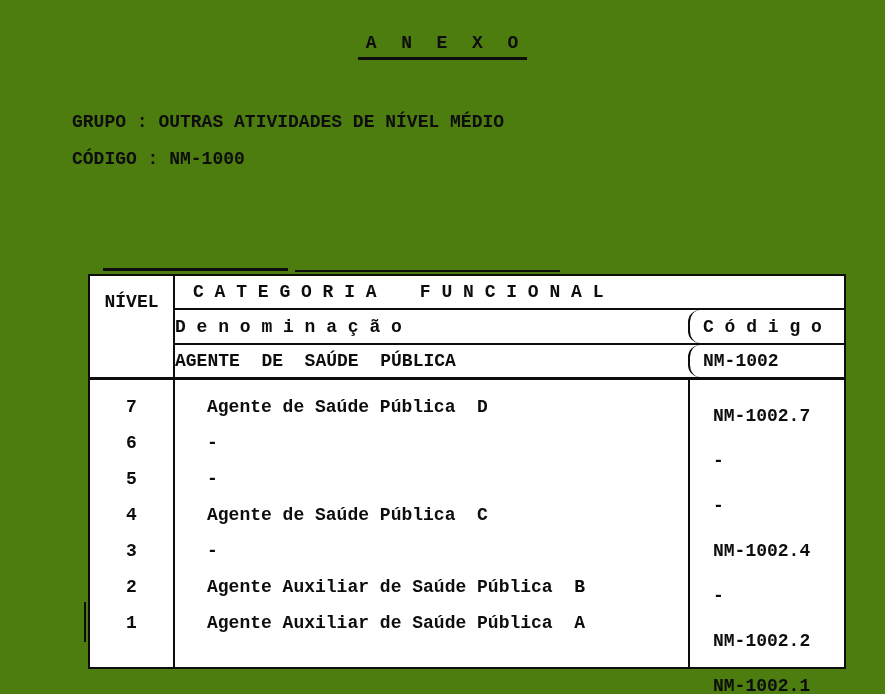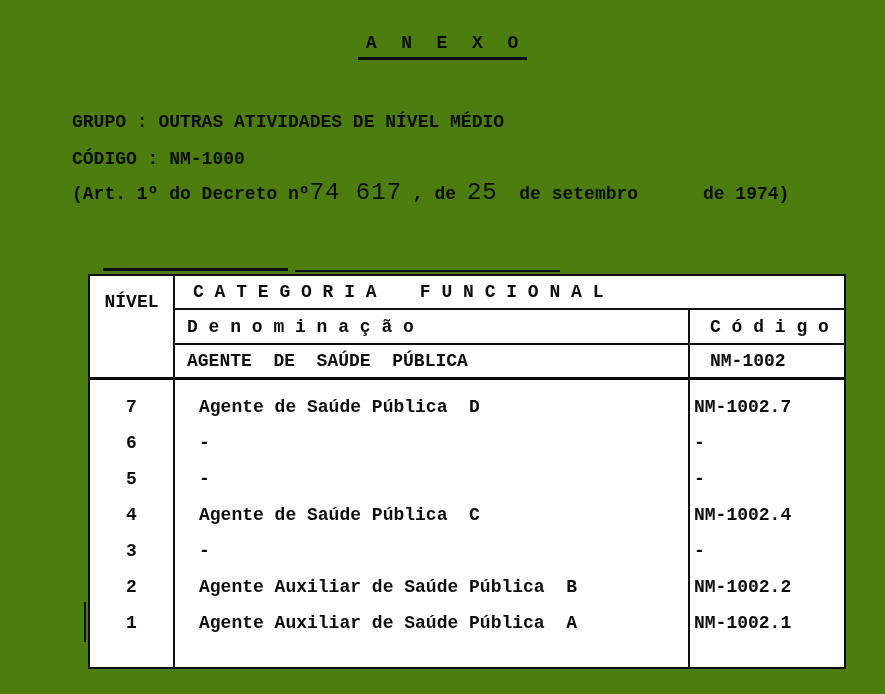--- a/index.html
+++ b/index.html
@@ -46,55 +46,54 @@
   }
   .cat-section{flex:1;display:flex;flex-direction:column;min-width:0;}
   .cat-row{
     height:34px;box-sizing:border-box;
     border-bottom:2px solid #0d0d0d;
     display:flex;align-items:center;
     padding-left:18px;font-size:18px;white-space:pre;
   }
   .denom-row{height:35px;box-sizing:border-box;border-bottom:2px solid #0d0d0d;display:flex;}
   .agente-row{flex:1;display:flex;justify-content:center;}
-  .dn-cell{flex:1;display:flex;align-items:center;padding-left:12px;box-sizing:border-box;font-size:18px;white-space:pre;min-width:0;}
+  .dn-cell{flex:1;display:flex;align-items:center;box-sizing:border-box;font-size:18px;white-space:pre;min-width:0;}
   .cd-cell{
     width:156px;flex:0 0 156px;box-sizing:border-box;
     border-left:2px solid #0d0d0d;
     display:flex;align-items:center;
-    padding-left:20px;font-size:18px;white-space:pre;
+    padding-left:13px;font-size:18px;white-space:pre;border-radius:12px;
   }
   .tbody{flex:1;display:flex;min-height:0;}
   .b-nivel{width:85px;flex:0 0 85px;box-sizing:border-box;border-right:2px solid #0d0d0d;padding-top:9px;}
   .b-denom{flex:1;padding-top:9px;min-width:0;}
   .b-cod{width:156px;flex:0 0 156px;box-sizing:border-box;border-left:2px solid #0d0d0d;padding-top:9px;}
   .row-line{height:36px;line-height:36px;font-size:18px;white-space:pre;overflow:hidden;}
   .b-nivel .row-line{text-align:center;}
-  .b-denom .row-line{padding-left:24px;}
-  .b-cod .row-line{padding-left:4px;}
+  .b-denom .row-line{padding-left:32px;}
+  .b-cod .row-line{padding-left:23px;margin-top:9px;}
   
   .artifact{position:absolute;background:#0d0d0d;}
   .a1{left:103px;top:268px;width:185px;height:3px;}
   .a2{left:295px;top:270px;width:265px;height:2px;}
   .a3{left:84px;top:602px;width:2px;height:40px;}
   .a4{left:686px;top:622px;width:3px;height:3px;}
 </style>
 </head>
 <body>
 
 <div class="page">
 
   <div class="title-wrap">
     <span class="title">A  N  E  X  O</span>
   </div>
 
   <div class="meta-line m-grupo">GRUPO : OUTRAS ATIVIDADES DE NÍVEL MÉDIO</div>
   <div class="meta-line m-codigo">CÓDIGO : NM-1000</div>
 
-  <div class="meta-line m-art"><span>(Art. 1º do Decreto nº</span><span class="big">74 617</span><span> , de </span><span class="big">25</span><span>  de setembro      de 1974)</span></div>
 
   <div class="artifact a1"></div>
   <div class="artifact a2"></div>
   <div class="artifact a3"></div>
   <div class="artifact a4"></div>
 
   <div class="doc-table">
 
     <div class="thead">
       <div class="nivel-head">NÍVEL</div>

